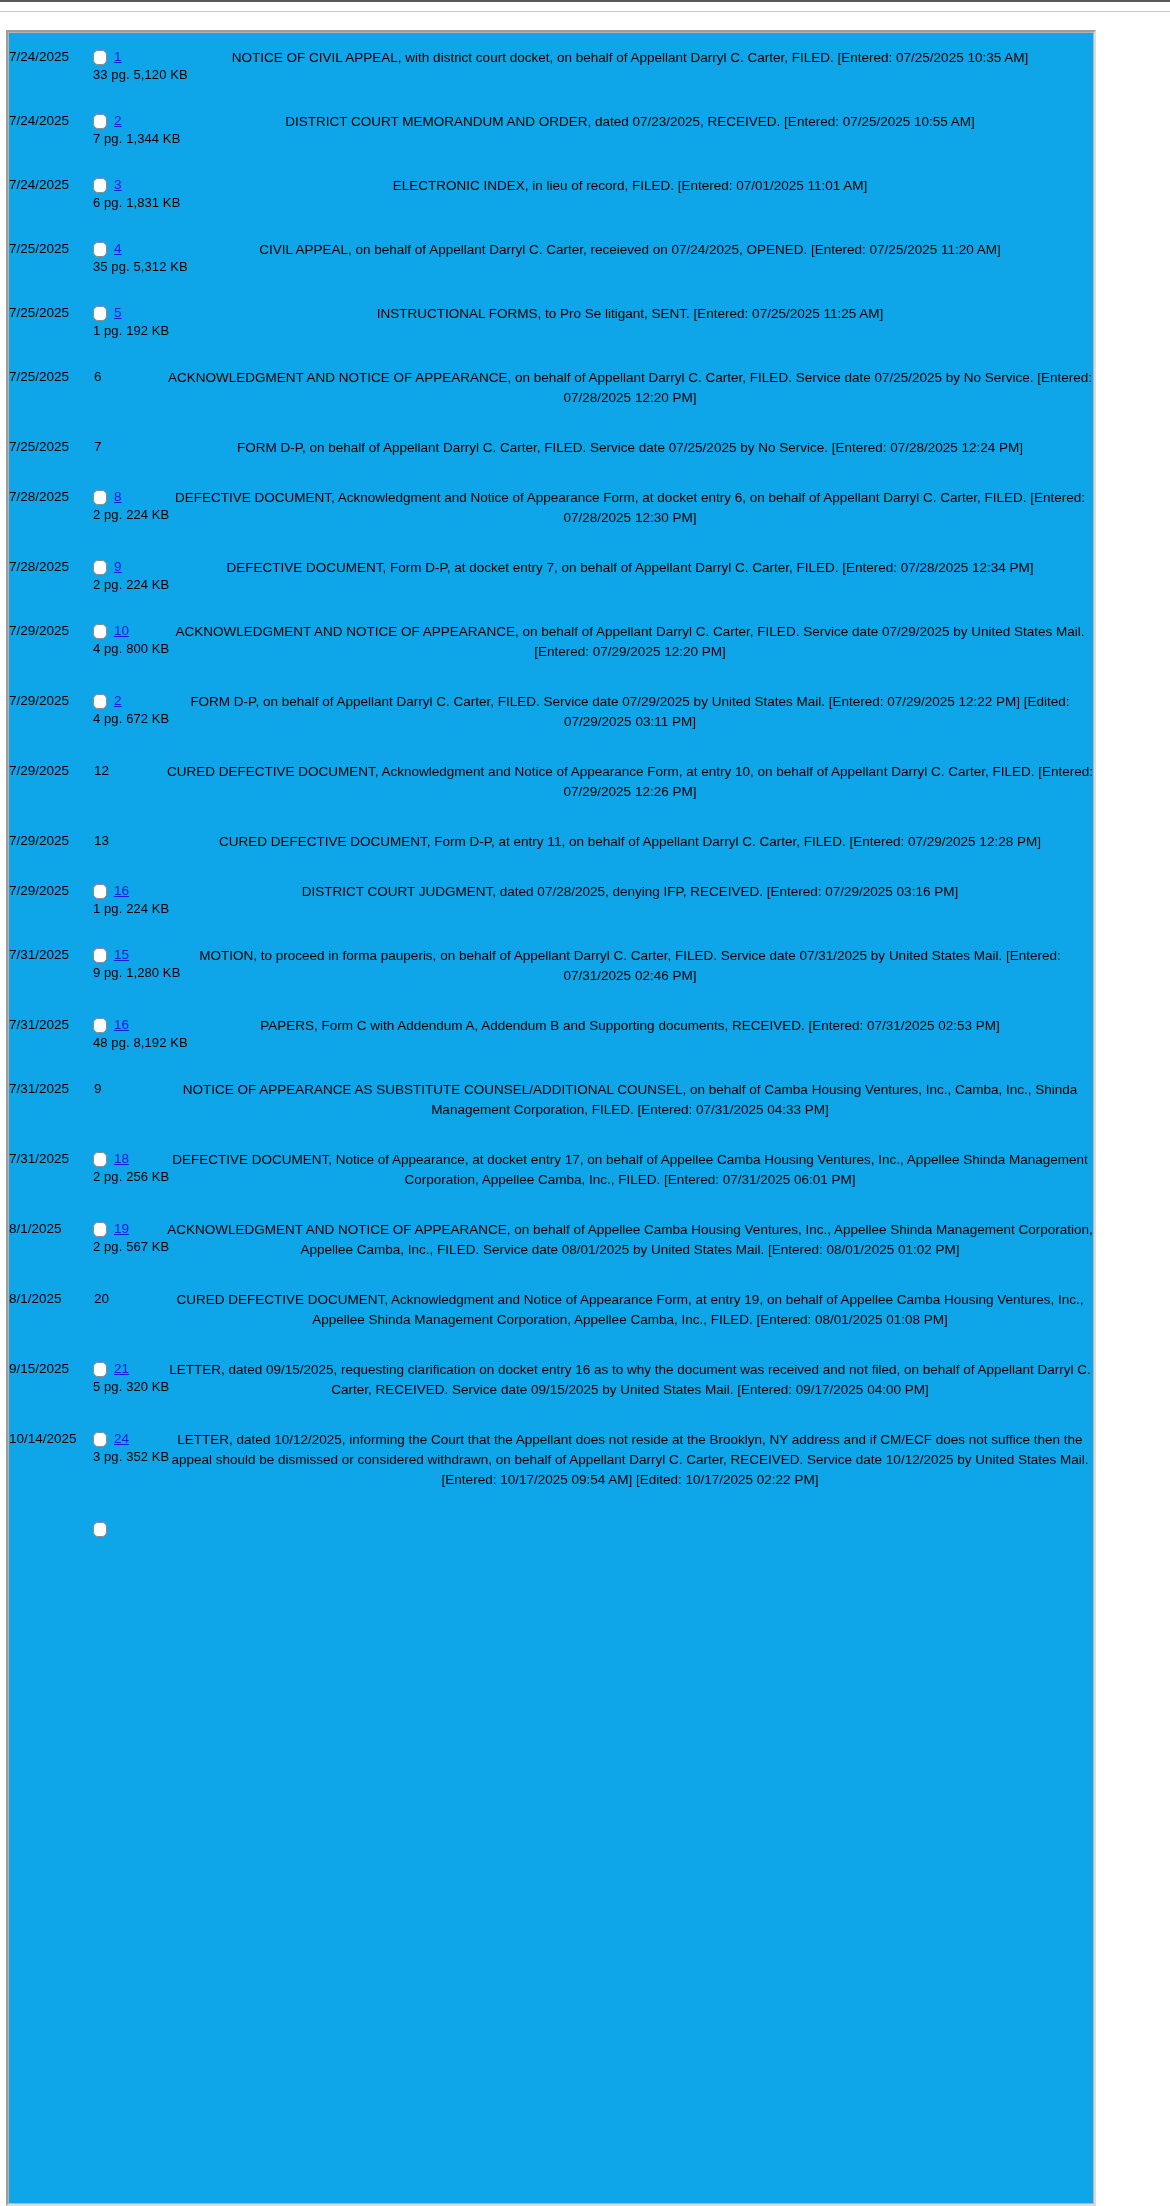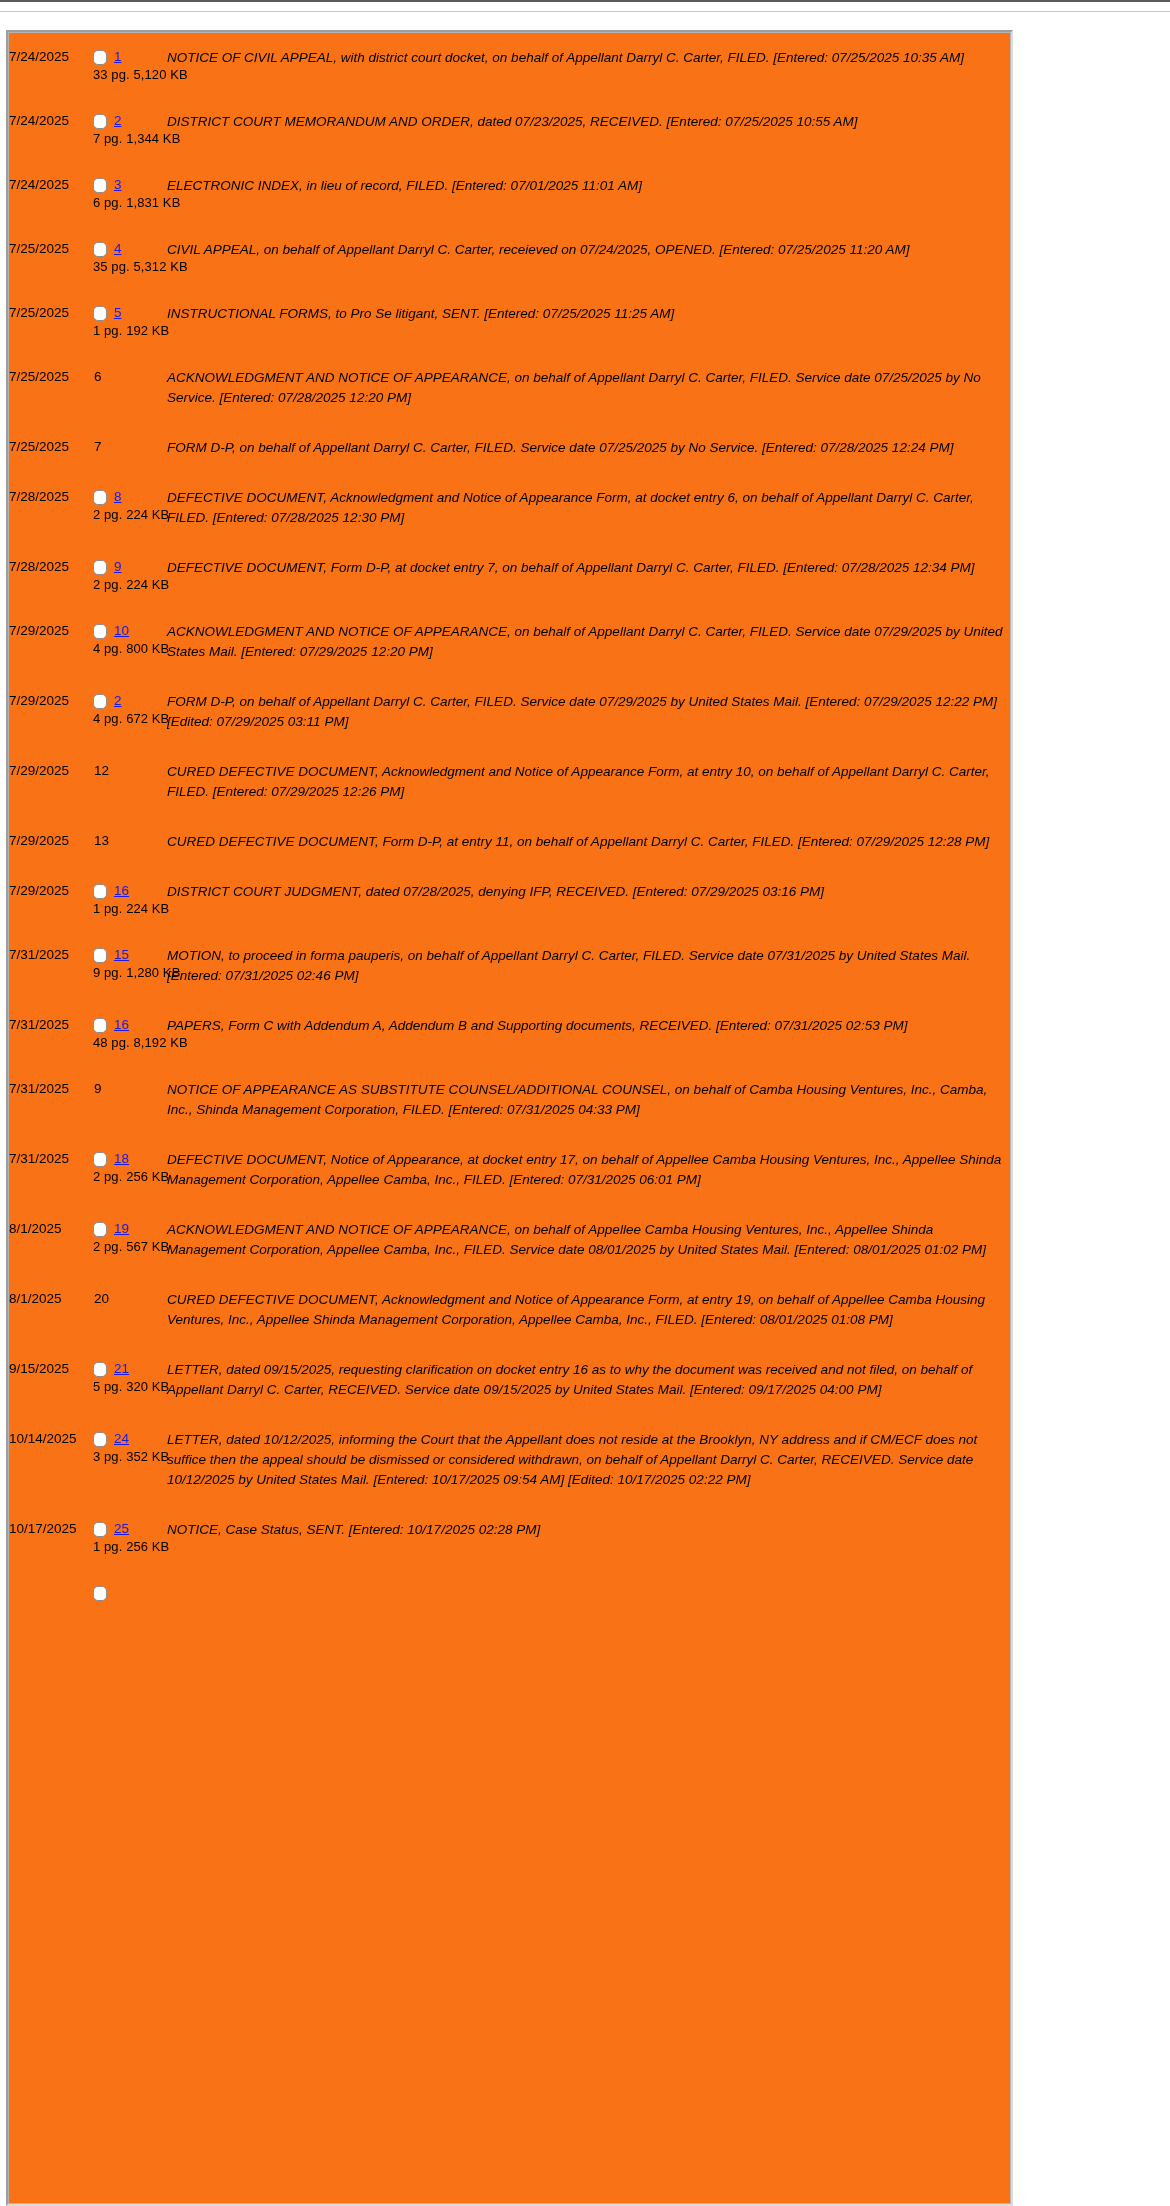--- a/index.html
+++ b/index.html
@@ -32,23 +32,23 @@
     height: 18px;
     background: #ffffff;
     width: 1170px;
   }
 
   
   .docket-frame {
     margin: 0 6px 14px 6px;
     border: 2px solid;
     border-color: #9e9e9e #dcdcdc #dcdcdc #9e9e9e;
-    background: #f97316;
+    background: #0ea5e9;
     box-sizing: border-box;
-    width: 1007px;
+    width: 1090px;
     height: 2176px;
     overflow: hidden;
   }
   .docket-inner {
     border: 1px solid #b4b4b4;
     height: 100%;
     box-sizing: border-box;
     padding: 0;
     overflow: hidden;
   }
@@ -115,22 +115,21 @@
     color: #000000;
     margin-top: 2px;
     white-space: nowrap;
     letter-spacing: 0.1px;
   }
 
   .cell-text {
     padding-right: 8px;
     font-size: 13.5px;
     line-height: 20px;
-    text-align: left;
-    font-style: italic;
+    text-align: center;
   }
 </style>
 </head>
 <body>
 
 <div class="top-rule-dark"></div>
 <div class="top-strip"></div>
 <div class="top-gap"></div>
 
 <div class="docket-frame">
@@ -366,31 +365,20 @@
             <td class="cell-doc">
               <div class="doc-top">
                 <span class="checkbox"></span>
                 <span class="doc-link">24</span>
               </div>
               <div class="doc-meta">3 pg. 352 KB</div>
             </td>
             <td class="cell-text">LETTER, dated 10/12/2025, informing the Court that the Appellant does not reside at the Brooklyn, NY address and if CM/ECF does not suffice then the appeal should be dismissed or considered withdrawn, on behalf of Appellant Darryl C. Carter, RECEIVED. Service date 10/12/2025 by United States Mail. [Entered: 10/17/2025 09:54 AM] [Edited: 10/17/2025 02:22 PM]</td>
           </tr>
           <tr class="docket-row">
-            <td class="cell-date">10/17/2025</td>
-            <td class="cell-doc">
-              <div class="doc-top">
-                <span class="checkbox"></span>
-                <span class="doc-link">25</span>
-              </div>
-              <div class="doc-meta">1 pg. 256 KB</div>
-            </td>
-            <td class="cell-text">NOTICE, Case Status, SENT.  [Entered: 10/17/2025 02:28 PM]</td>
-          </tr>
-          <tr class="docket-row">
             <td class="cell-date"></td>
             <td class="cell-doc">
               <div class="doc-top">
                 <span class="checkbox"></span>
                 <span class="doc-link"></span>
               </div>
             </td>
             <td class="cell-text"></td>
           </tr>
         </tbody>

